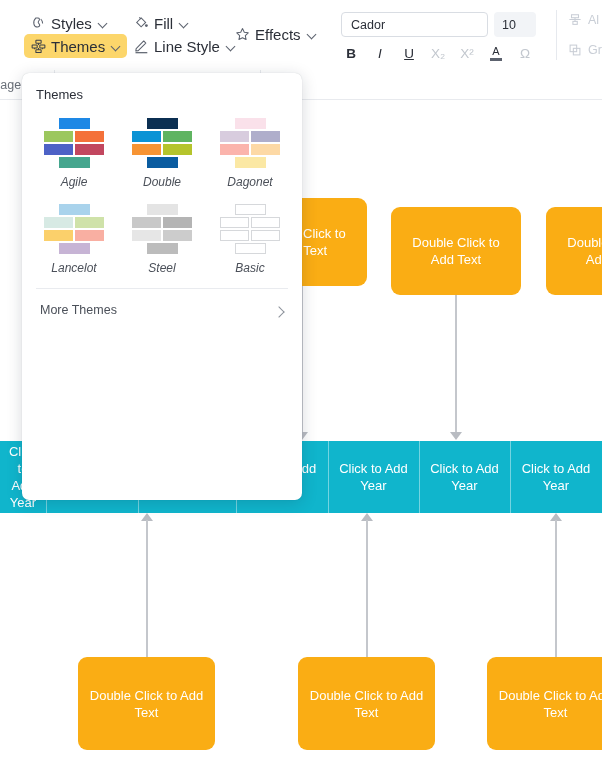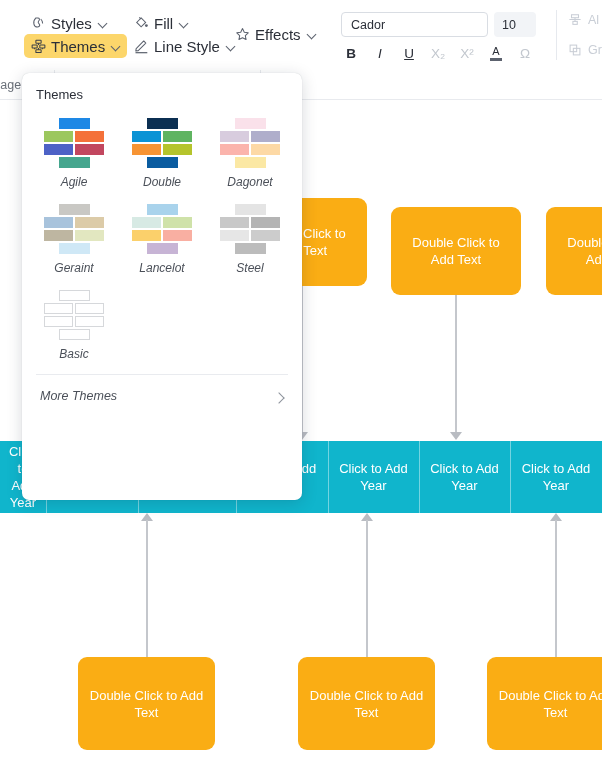--- a/index.html
+++ b/index.html
@@ -148,21 +148,21 @@
   .sw-br   { left: 31px; top: 26px; width: 29px; height: 11px; }
   .sw-bot  { left: 15px; top: 39px; width: 31px; height: 11px; }
   .theme-name {
     margin-top: 9px; font-size: 12px; color: #4b5059; text-align: right; font-style: italic;
   }
   .panel-sep {
     margin: 6px 14px 0; height: 1px; background: #e9ebef;
   }
   .more-row {
     display: flex; align-items: flex-end; justify-content: space-between;
-    padding: 14px 18px 0 18px; cursor: pointer; font-style: italic;
+    padding: 14px 18px 0 18px; cursor: pointer;
   }
   .more-row .mlabel { font-size: 12.5px; color: #4b5059; }
   .chev-right {
     width: 9px; height: 9px; position: relative;
   }
   .chev-right::after {
     content: ""; position: absolute; left: 0; top: 0;
     width: 7px; height: 7px;
     border-right: 1.4px solid #8d939c; border-top: 1.4px solid #8d939c;
     transform: rotate(45deg);
@@ -393,31 +393,20 @@
             <i class="sw-ml" style="background: rgb(216, 204, 222);"></i>
             <i class="sw-mr" style="background: rgb(175, 174, 203);"></i>
             <i class="sw-bl" style="background: rgb(251, 180, 172);"></i>
             <i class="sw-br" style="background: rgb(253, 217, 165);"></i>
             <i class="sw-bot" style="background: rgb(251, 232, 164);"></i>
           </div>
           <div class="theme-name">Dagonet</div>
         </div>
         <div class="theme-cell">
           <div class="swatch">
-            <i class="sw-top" style="background: rgb(201, 200, 196);"></i>
-            <i class="sw-ml" style="background: rgb(168, 195, 220);"></i>
-            <i class="sw-mr" style="background: rgb(220, 203, 168);"></i>
-            <i class="sw-bl" style="background: rgb(190, 182, 161);"></i>
-            <i class="sw-br" style="background: rgb(226, 231, 192);"></i>
-            <i class="sw-bot" style="background: rgb(207, 232, 246);"></i>
-          </div>
-          <div class="theme-name">Geraint</div>
-        </div>
-        <div class="theme-cell">
-          <div class="swatch">
             <i class="sw-top" style="background: rgb(169, 211, 236);"></i>
             <i class="sw-ml" style="background: rgb(215, 234, 228);"></i>
             <i class="sw-mr" style="background: rgb(207, 226, 169);"></i>
             <i class="sw-bl" style="background: rgb(251, 208, 107);"></i>
             <i class="sw-br" style="background: rgb(249, 175, 162);"></i>
             <i class="sw-bot" style="background: rgb(199, 180, 213);"></i>
           </div>
           <div class="theme-name">Lancelot</div>
         </div>
         <div class="theme-cell">

